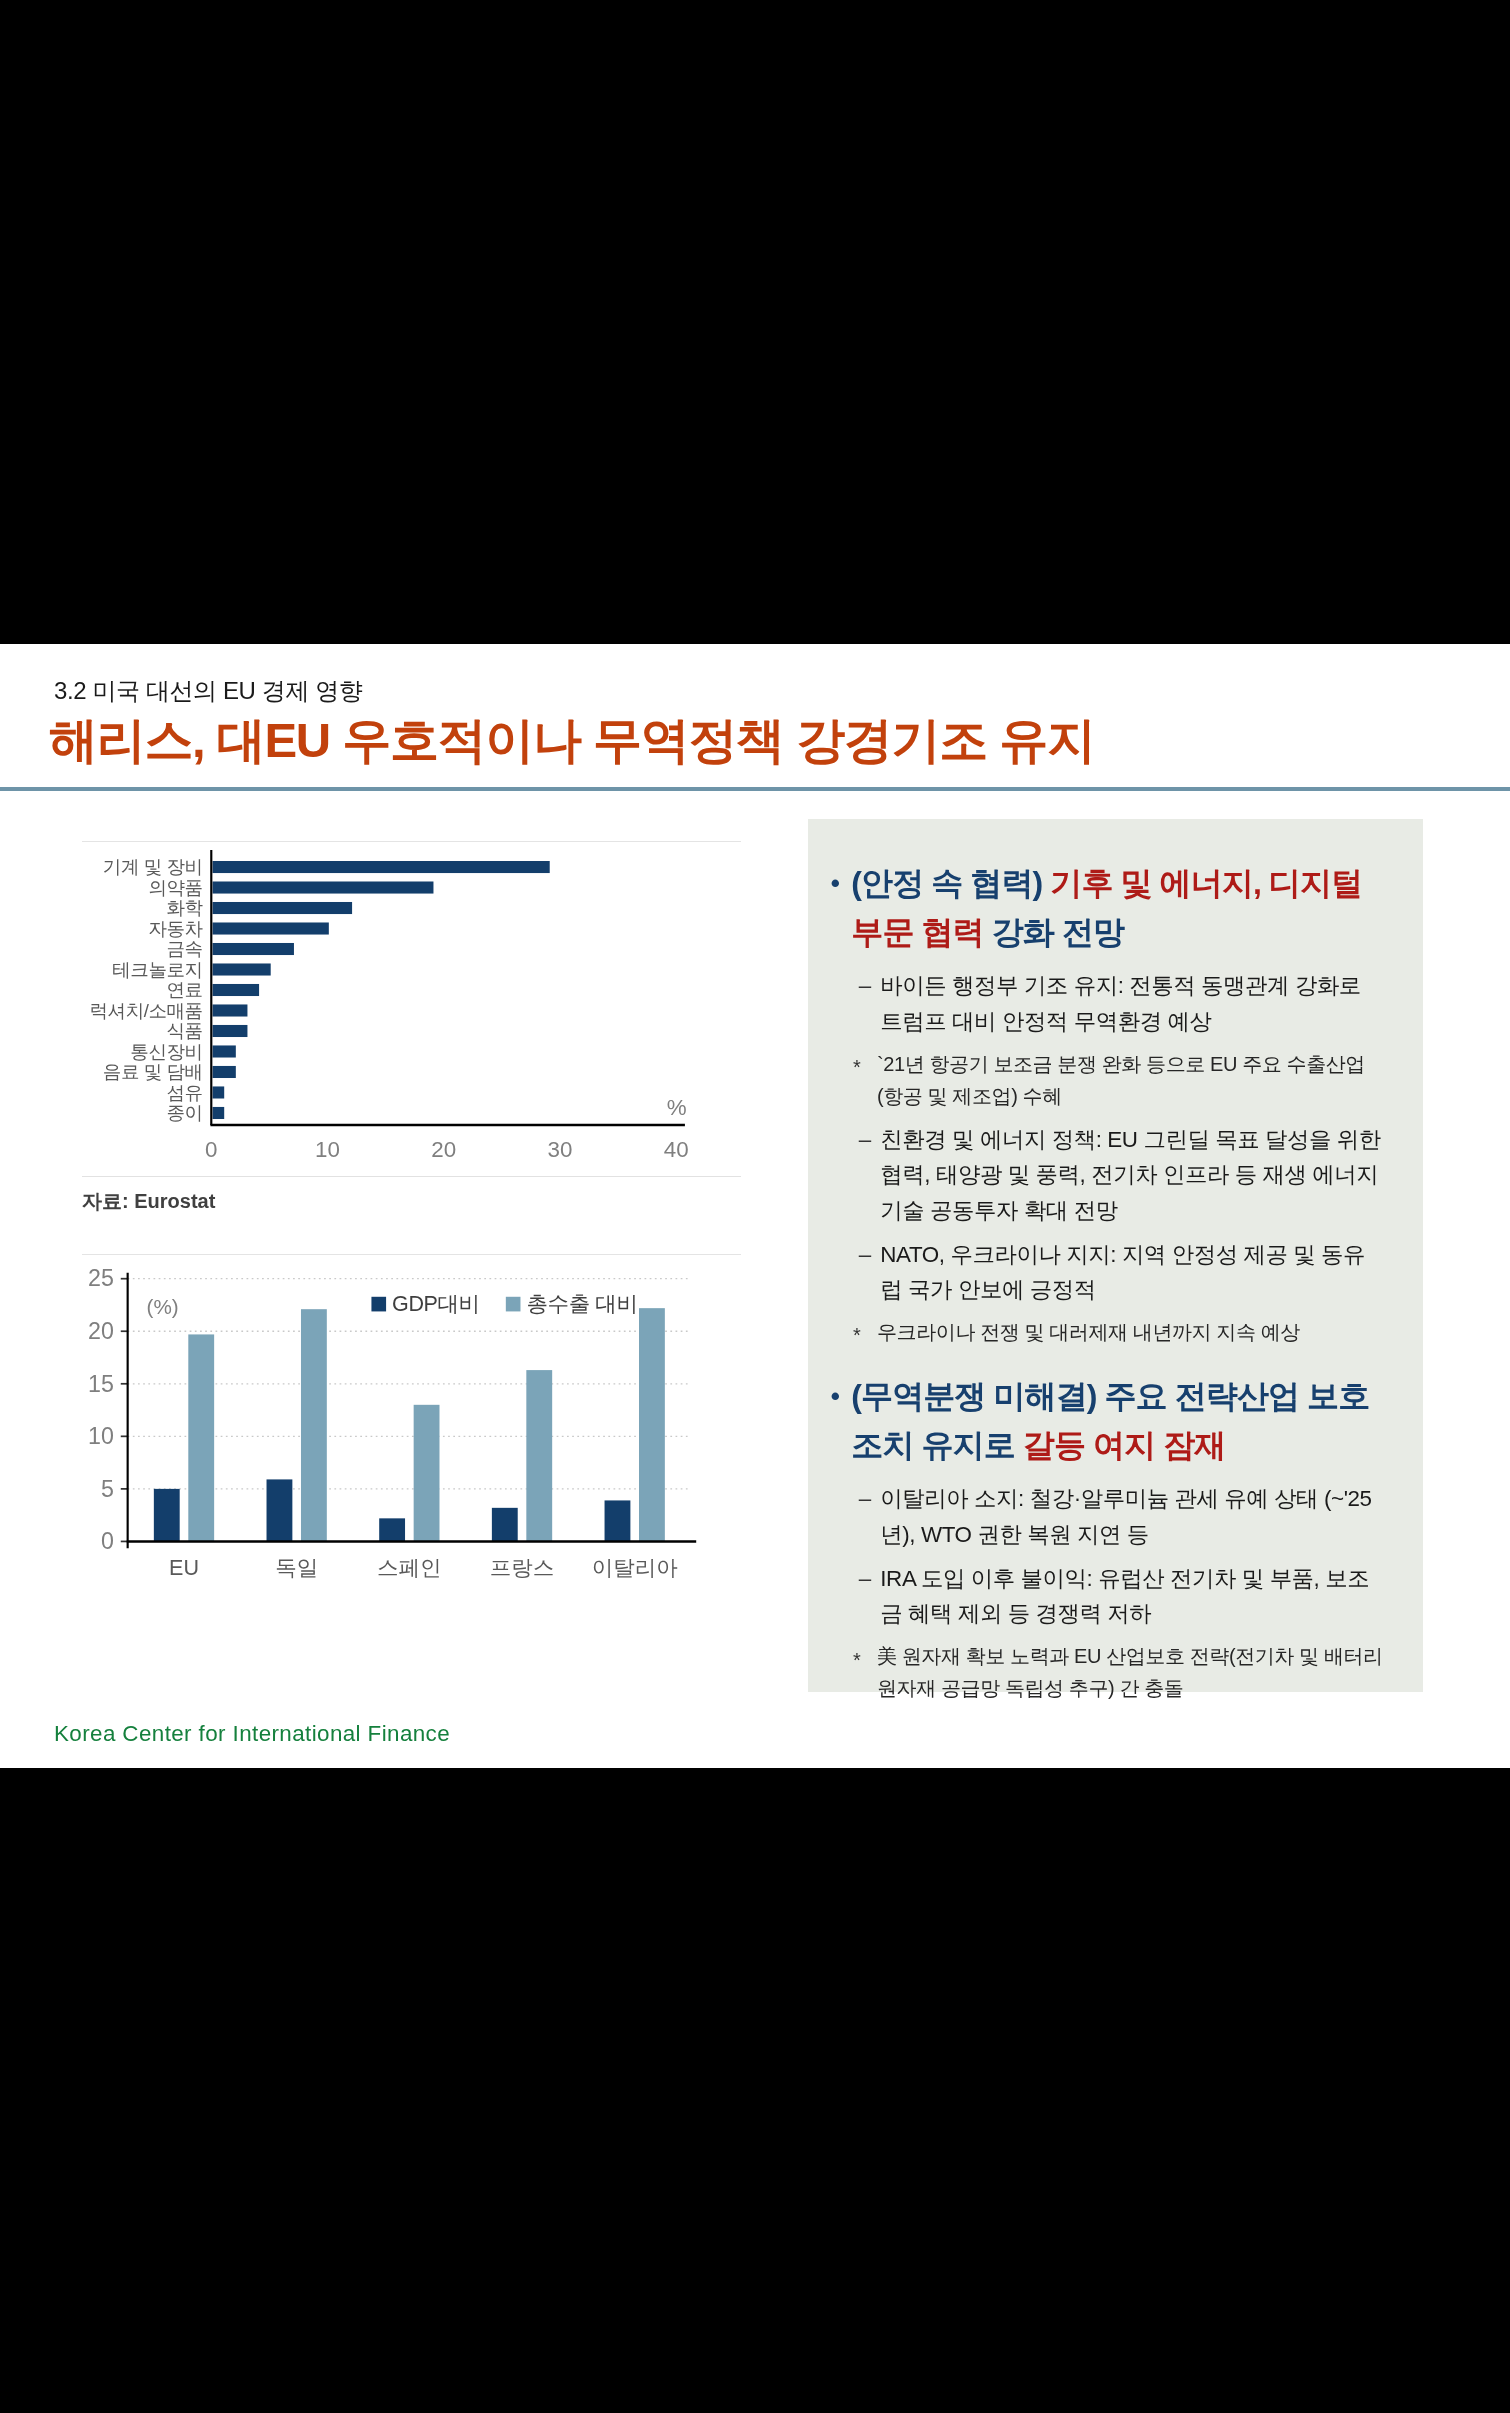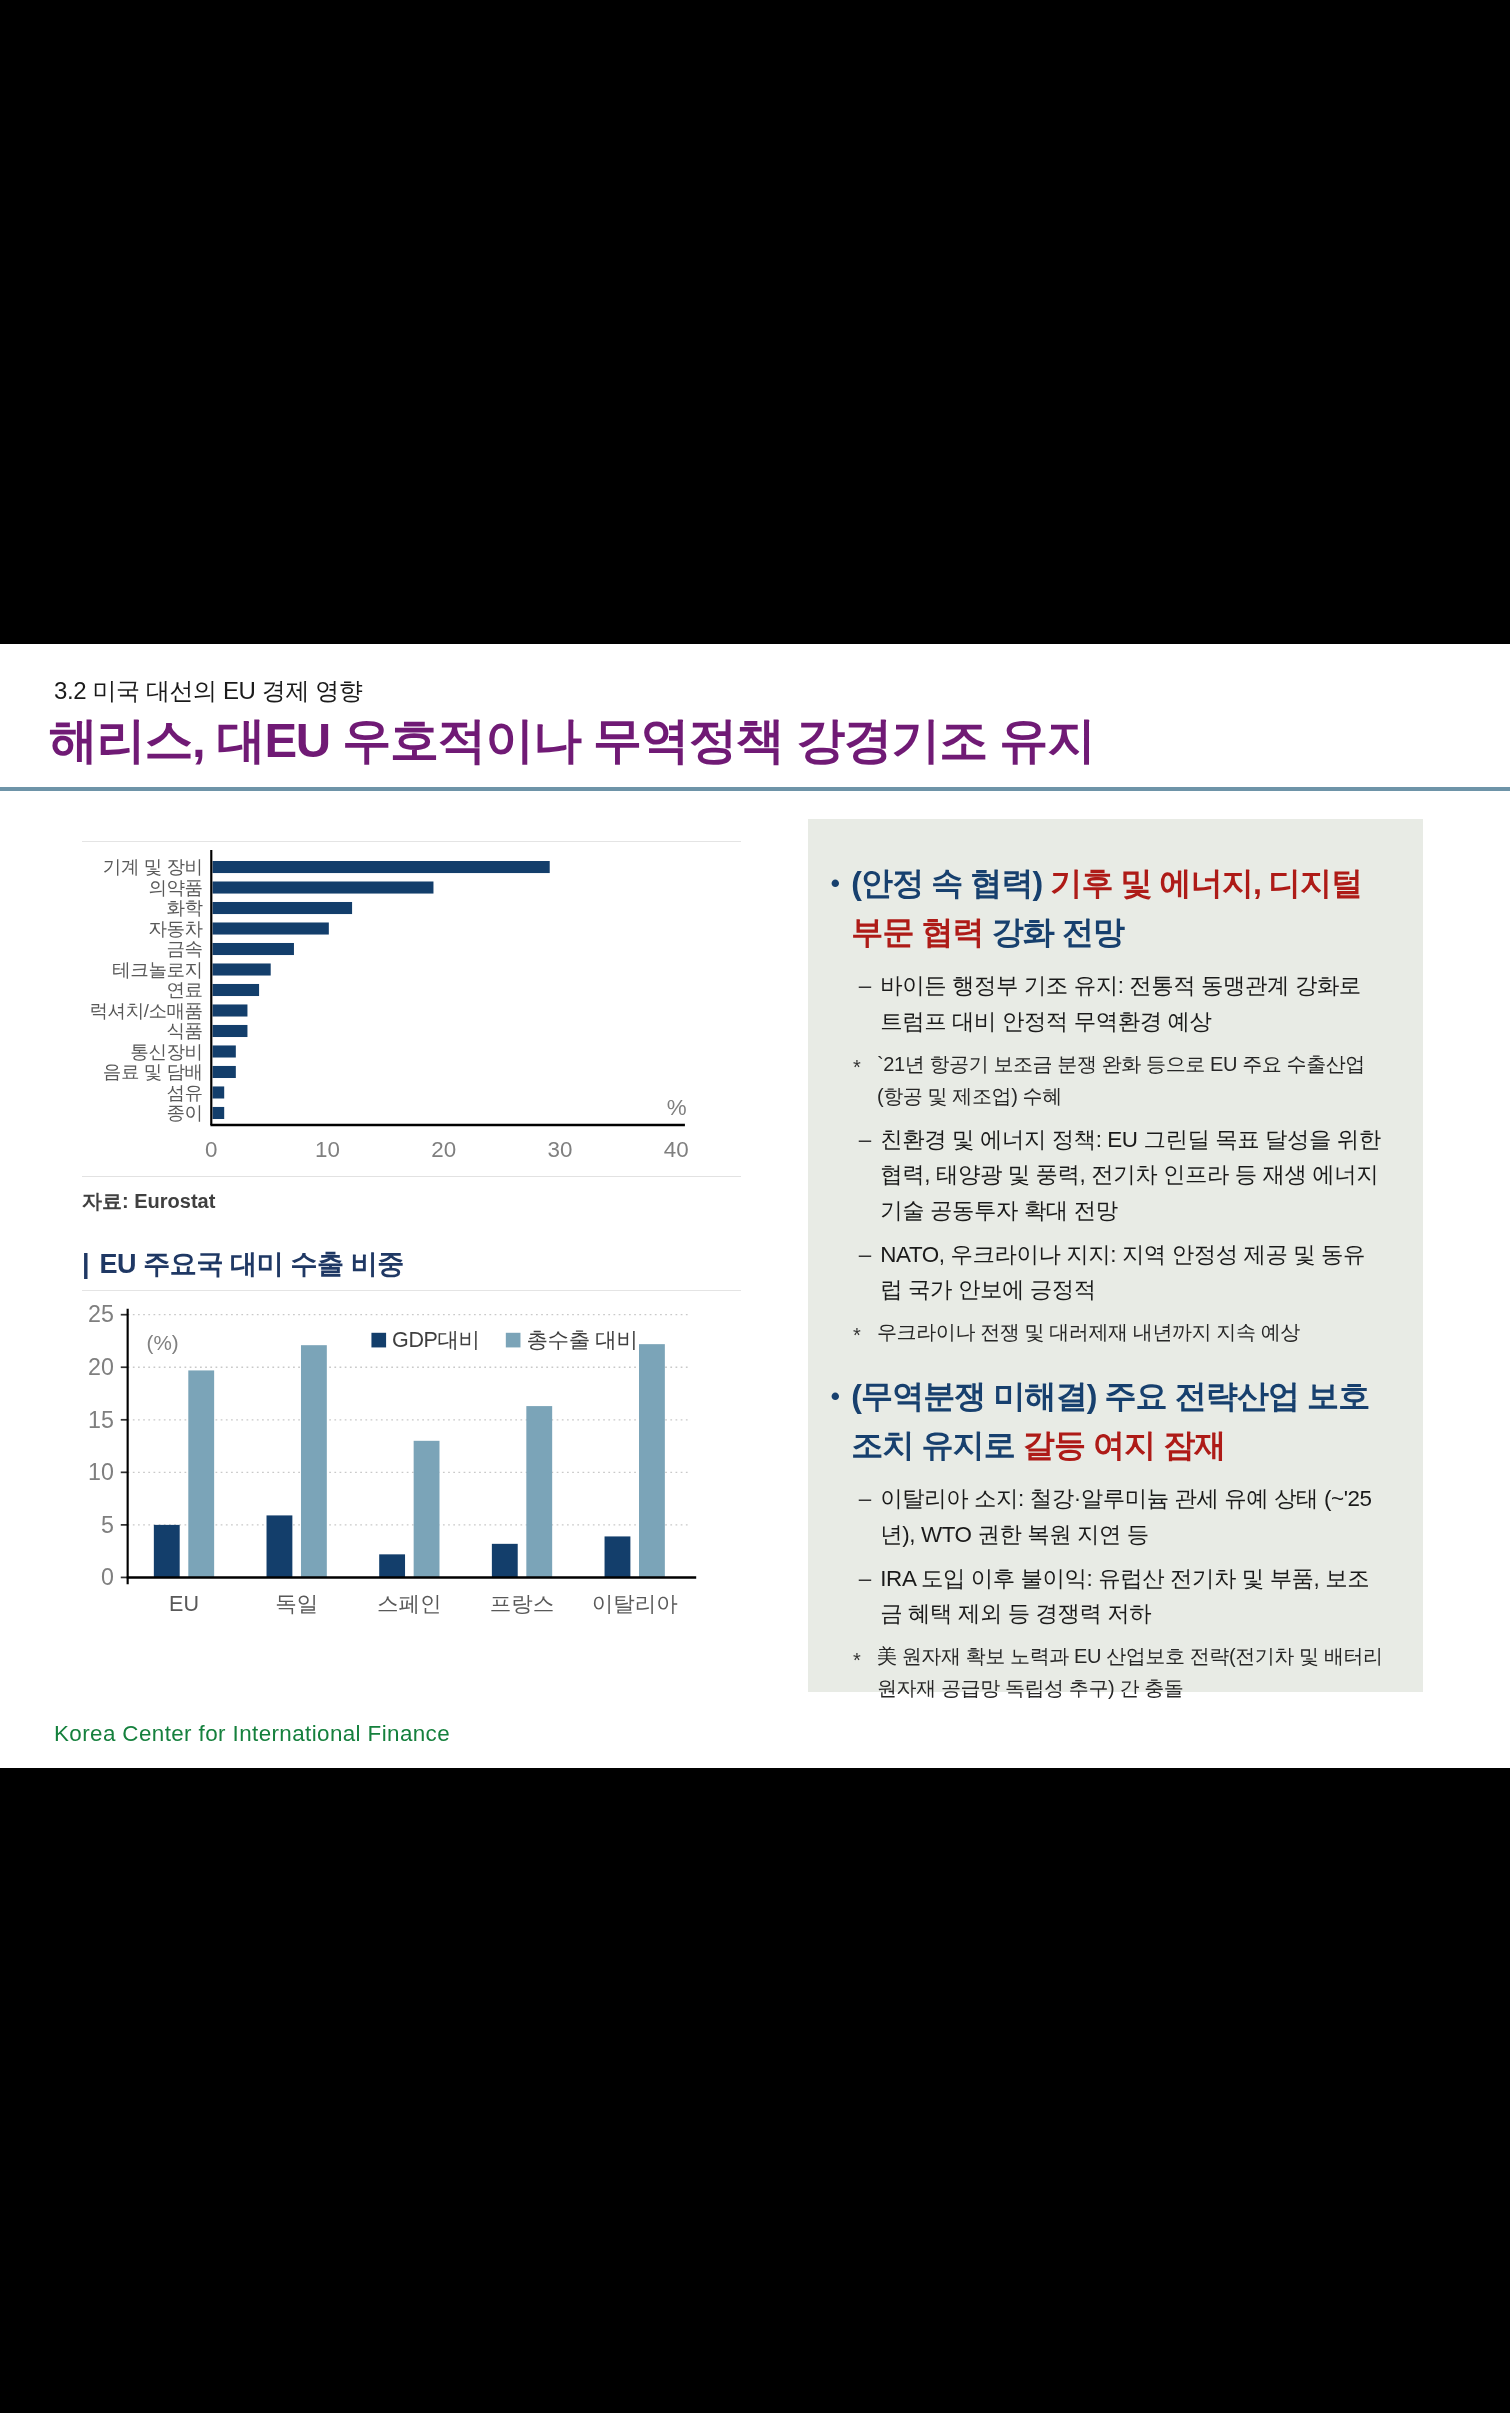--- a/index.html
+++ b/index.html
@@ -1,21 +1,21 @@
 <!DOCTYPE html>
 <html style="font-size:13.8px"><head>
 <meta charset="utf-8">
 <style>
   html,body{margin:0;padding:0;background:#000;}
   .stage{position:relative;width:1510px;height:2413px;background:#000;overflow:hidden;
          font-family:"Liberation Sans","DejaVu Sans",sans-serif;}
   .slide{position:absolute;left:0;top:644px;width:1510px;height:1124px;background:#ffffff;padding-left:40px;}
 
   .kicker{position:absolute;left:54px;top:31px;font-size:24px;color:#1a1a1a;letter-spacing:-0.4px;}
-  .big-title{position:absolute;left:49px;top:64px;font-size:49px;font-weight:bold;color:#701a75;letter-spacing:-1.3px;}
+  .big-title{position:absolute;left:49px;top:64px;font-size:49px;font-weight:bold;color:#c2410c;letter-spacing:-1.3px;}
   .title-rule{position:absolute;left:0;top:143px;width:1510px;height:4.3px;background:#6e94a8;}
 
   .leftcol{position:absolute;left:82px;top:188px;width:659px;}
   .sec-head{font-size:27px;font-weight:bold;color:#1f3864;letter-spacing:-0.4px;white-space:nowrap;}
   .sec-marker{margin-right:10.3px;}
   .sec-rule{margin-top:8.6px;border-bottom:1.7px solid #e4e4e4;}
   .chartbox{margin-top:1.7px;}
   .src{margin-top:5.2px;border-top:1.7px solid #e2e2e2;padding-top:10.3px;font-size:20px;color:#404040;font-weight:bold;}
   .gap36{height:31px;}
 
@@ -82,23 +82,20 @@
             <text x="285.0" y="364.40000000000003" text-anchor="middle" font-size="26" fill="#7f7f7f">10</text>
             <text x="420.0" y="364.40000000000003" text-anchor="middle" font-size="26" fill="#7f7f7f">20</text>
             <text x="555.0" y="364.40000000000003" text-anchor="middle" font-size="26" fill="#7f7f7f">30</text>
             <text x="690.0" y="364.40000000000003" text-anchor="middle" font-size="26" fill="#7f7f7f">40</text>
             <text x="702" y="315.40000000000003" text-anchor="end" font-size="26" fill="#7f7f7f">%</text>
           </svg></div>
       <div class="src">자료: Eurostat</div>
 
       <div class="gap36"></div>
 
-      <div class="sec-head">
-        <span class="sec-marker">|</span><span>EU  주요국 대미 수출 비중</span>
-      </div>
       <div class="sec-rule"></div>
       <div class="chartbox" id="c2svg"><svg width="659" height="338" viewBox="0 0 765 392">
             <line x1="45" y1="330.0" x2="53" y2="330.0" stroke="#333" stroke-width="2"></line>
             <text x="37" y="339.0" text-anchor="end" font-size="27" fill="#7f7f7f">0</text>
             <line x1="53" y1="269.0" x2="707" y2="269.0" stroke="#c9c9c9" stroke-width="1.5" stroke-dasharray="2 4"></line>
             <line x1="45" y1="269.0" x2="53" y2="269.0" stroke="#333" stroke-width="2"></line>
             <text x="37" y="278.0" text-anchor="end" font-size="27" fill="#7f7f7f">5</text>
             <line x1="53" y1="208.0" x2="707" y2="208.0" stroke="#c9c9c9" stroke-width="1.5" stroke-dasharray="2 4"></line>
             <line x1="45" y1="208.0" x2="53" y2="208.0" stroke="#333" stroke-width="2"></line>
             <text x="37" y="217.0" text-anchor="end" font-size="27" fill="#7f7f7f">10</text>

